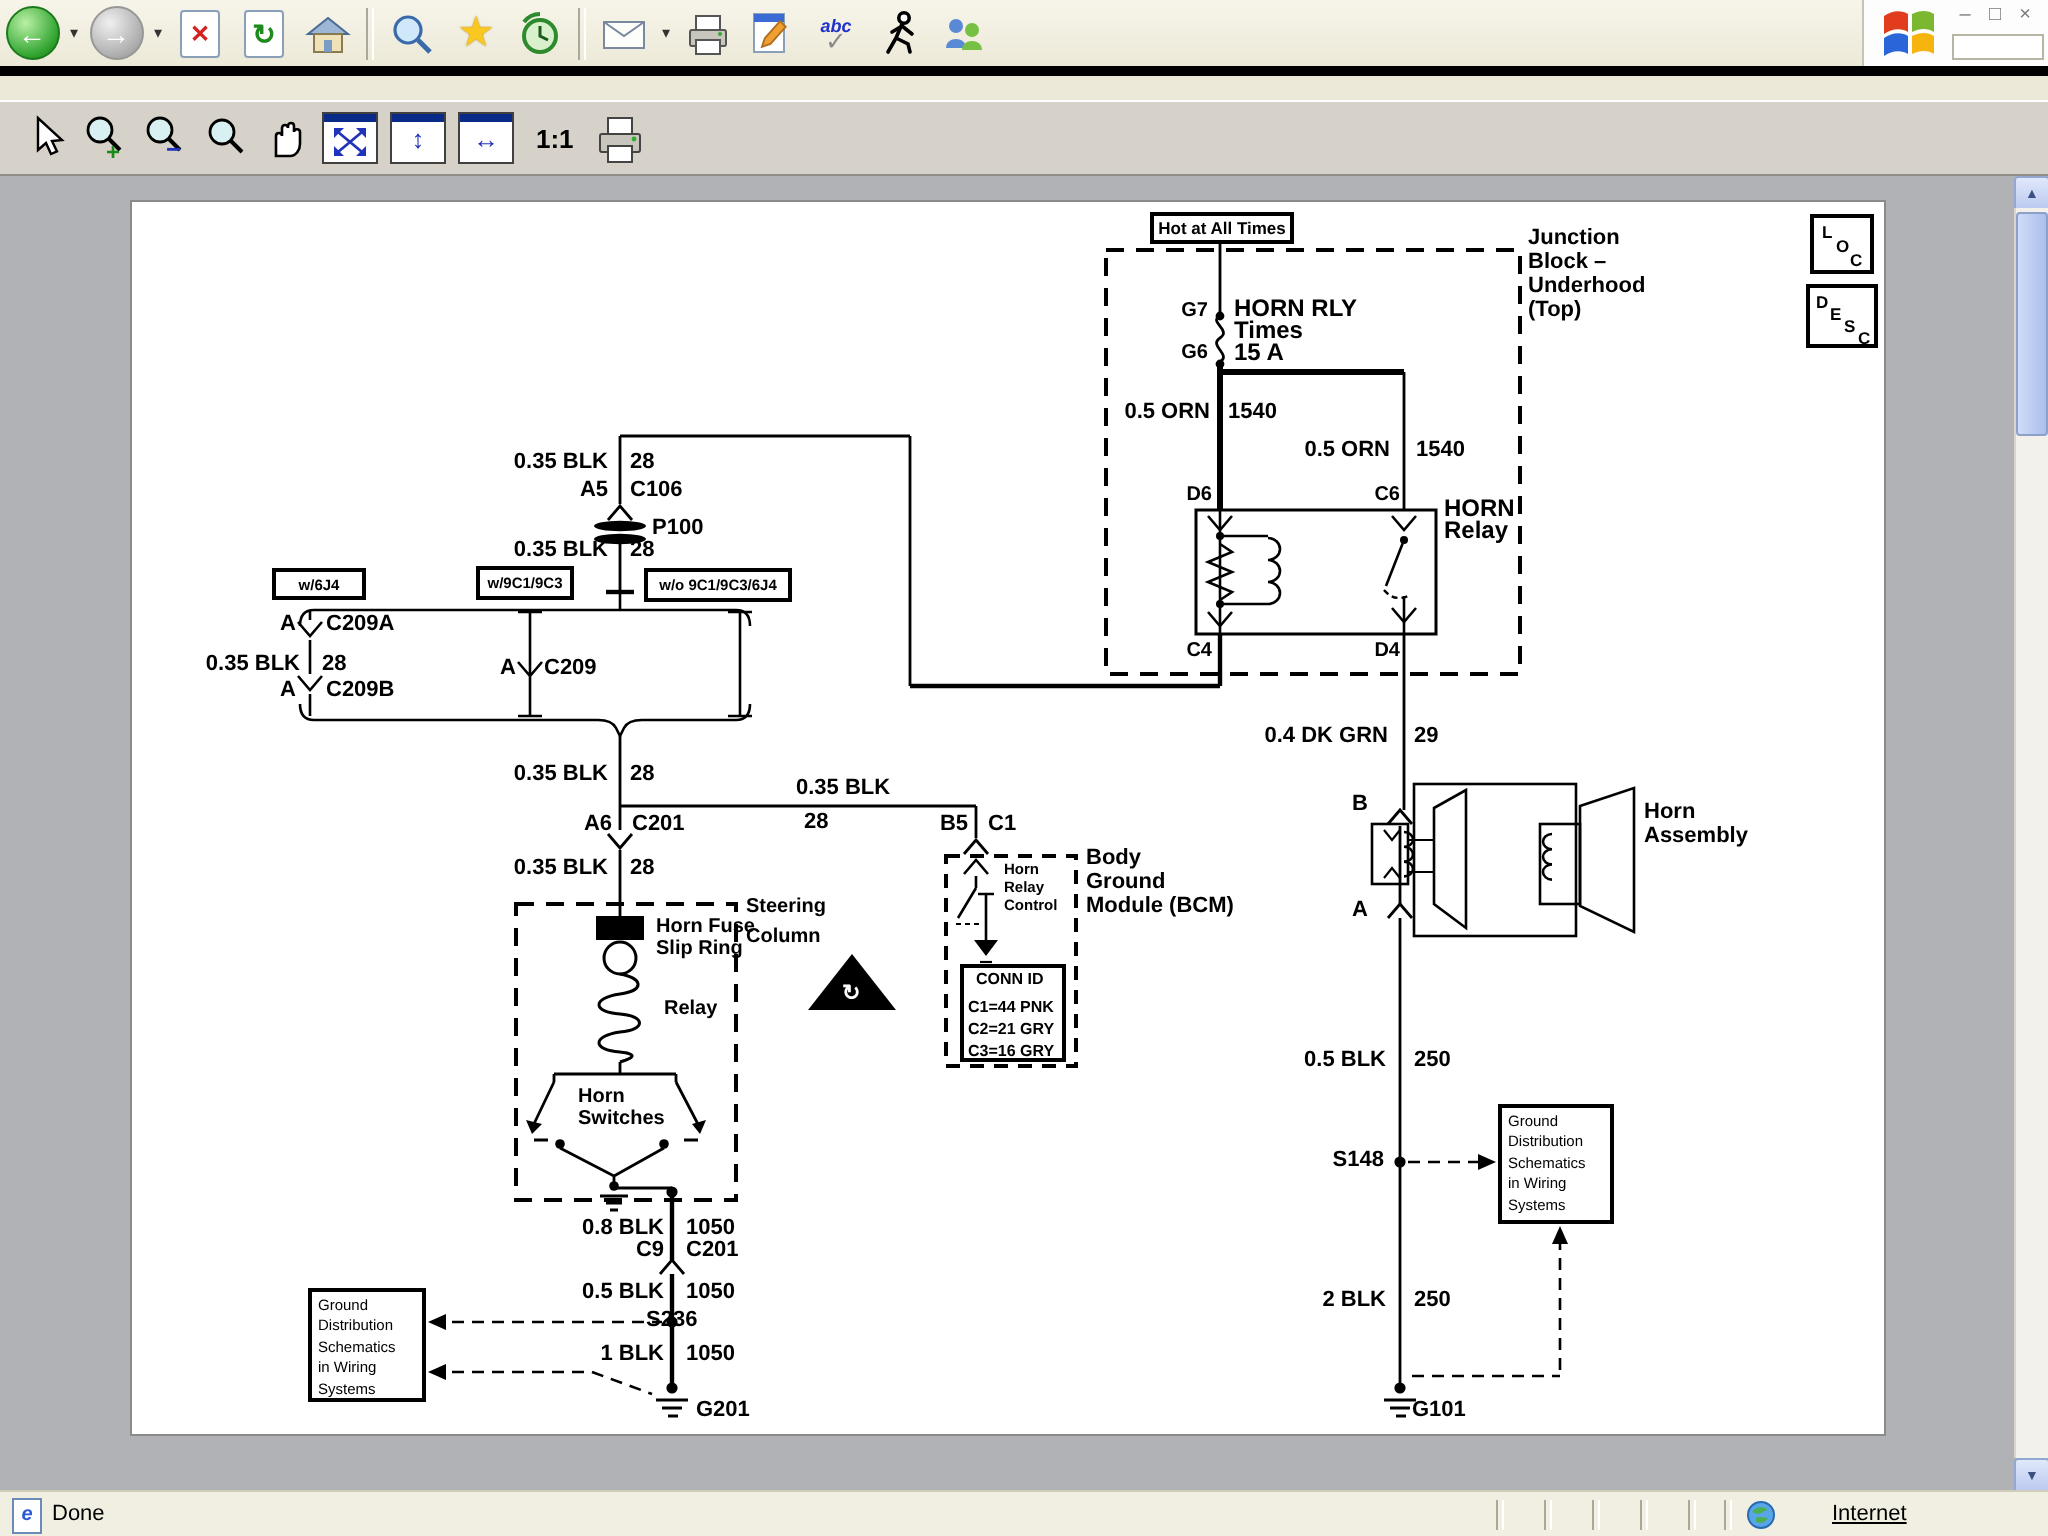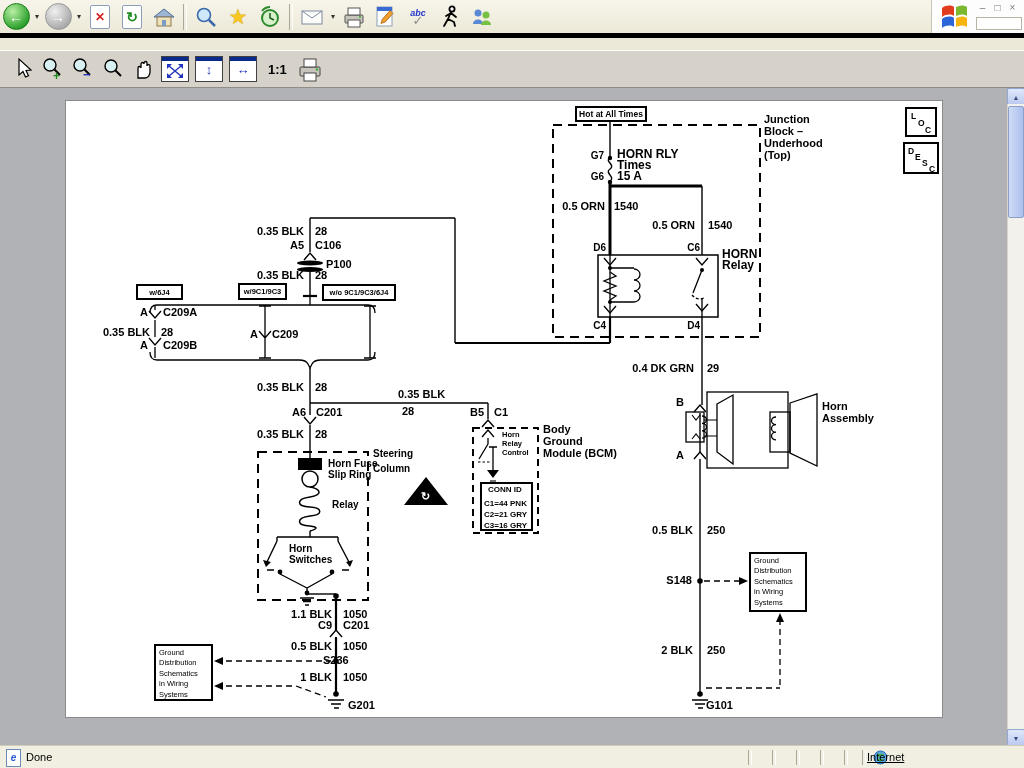--- a/index.html
+++ b/index.html
@@ -29,21 +29,21 @@
   #content{position:absolute;left:0;top:88px;width:1024px;height:657px;background:#b1b2b6;}
   #pagecanvas{position:absolute;left:65px;top:100px;width:878px;height:618px;background:#fff;border:1px solid #8a8a8a;box-sizing:border-box;}
   
   .sbarrow{position:absolute;left:1007px;width:16px;height:16px;background:linear-gradient(#e0e8fb,#b9c8ef);border:1px solid #93a7d3;border-radius:2px;font-size:7px;color:#3a4f82;display:flex;align-items:center;justify-content:center;}
   #sbtrack{position:absolute;left:1007px;top:104px;width:16px;height:625px;background:#f2f1ec;border-left:1px solid #d8d5c8;}
   #sbthumb{position:absolute;left:1008px;top:106px;width:14px;height:110px;background:linear-gradient(90deg,#cfdcf8,#aabfec);border:1px solid #8ca0c8;border-radius:2px;}
   
   #statusbar{position:absolute;left:0;top:745px;width:1024px;height:23px;background:#f1efe2;border-top:1px solid #cfccb8;}
   .statdiv{position:absolute;top:4px;width:2px;height:15px;border-left:1px solid #aca899;border-right:1px solid #fff;}
   #statustext{position:absolute;left:26px;top:5px;font-size:11px;color:#000;}
-  #zonetext{position:absolute;left:867px;top:5px;font-size:11px;color:#000;text-decoration:underline;}
+  #zonetext{position:absolute;left:916px;top:5px;font-size:11px;color:#000;text-decoration:underline;}
   .ieicon{position:absolute;left:6px;top:3px;width:13px;height:16px;background:#fff;border:1px solid #6a8ab8;font-size:10px;font-weight:bold;color:#2a5ad4;text-align:center;line-height:15px;font-style:italic;}
   
   .lbl{position:absolute;font:bold 11px "Liberation Sans",sans-serif;color:#000;line-height:12px;white-space:pre-line;}
   .ra{text-align:right;}
   .s10{font-size:10px;line-height:11px;}
   .s9{font-size:12px;line-height:11px;}
   .s13{font-size:10px;line-height:15px;}
   .gbox{position:absolute;border:2px solid #000;background:#fff;font:normal 7.5px "Liberation Sans",sans-serif;line-height:10.4px;padding:2px 0 0 3px;box-sizing:border-box;white-space:pre-line;}
   .optbox{position:absolute;border:2px solid #000;background:#fff;font:bold 7.5px "Liberation Sans",sans-serif;display:flex;align-items:center;justify-content:center;box-sizing:border-box;}
   .hotbox{position:absolute;border:2px solid #000;background:#fff;font:bold 8.5px "Liberation Sans",sans-serif;text-align:center;line-height:12px;box-sizing:border-box;}
@@ -447,21 +447,21 @@
 Module (BCM)</div>
   <div class="lbl" style="left:502px;top:430px;font-size:7.5px;line-height:9px">Horn
 Relay
 Control</div>
   <div class="connbox" style="left:480px;top:482px;width:53px;height:49px"></div>
   <div class="connrow" style="left:488px;top:485px">CONN ID</div>
   <div class="connrow" style="left:484px;top:499px">C1=44 PNK</div>
   <div class="connrow" style="left:484px;top:510px">C2=21 GRY</div>
   <div class="connrow" style="left:484px;top:521px">C3=16 GRY</div>
 
-  <div class="lbl ra" style="left:282px;top:608px;width:50px">1.1 BLK</div>
+  <div class="lbl ra" style="left:282px;top:608px;width:50px">0.8 BLK</div>
   <div class="lbl" style="left:343px;top:608px">1050</div>
   <div class="lbl ra" style="left:308px;top:619px;width:24px">C9</div>
   <div class="lbl" style="left:343px;top:619px">C201</div>
   <div class="lbl ra" style="left:282px;top:640px;width:50px">0.5 BLK</div>
   <div class="lbl" style="left:343px;top:640px">1050</div>
   <div class="lbl" style="left:323px;top:654px">S236</div>
   <div class="lbl ra" style="left:292px;top:671px;width:40px">1 BLK</div>
   <div class="lbl" style="left:343px;top:671px">1050</div>
   <div class="lbl" style="left:348px;top:699px">G201</div>
   <div class="gbox" style="left:154px;top:644px;width:59px;height:57px">Ground

